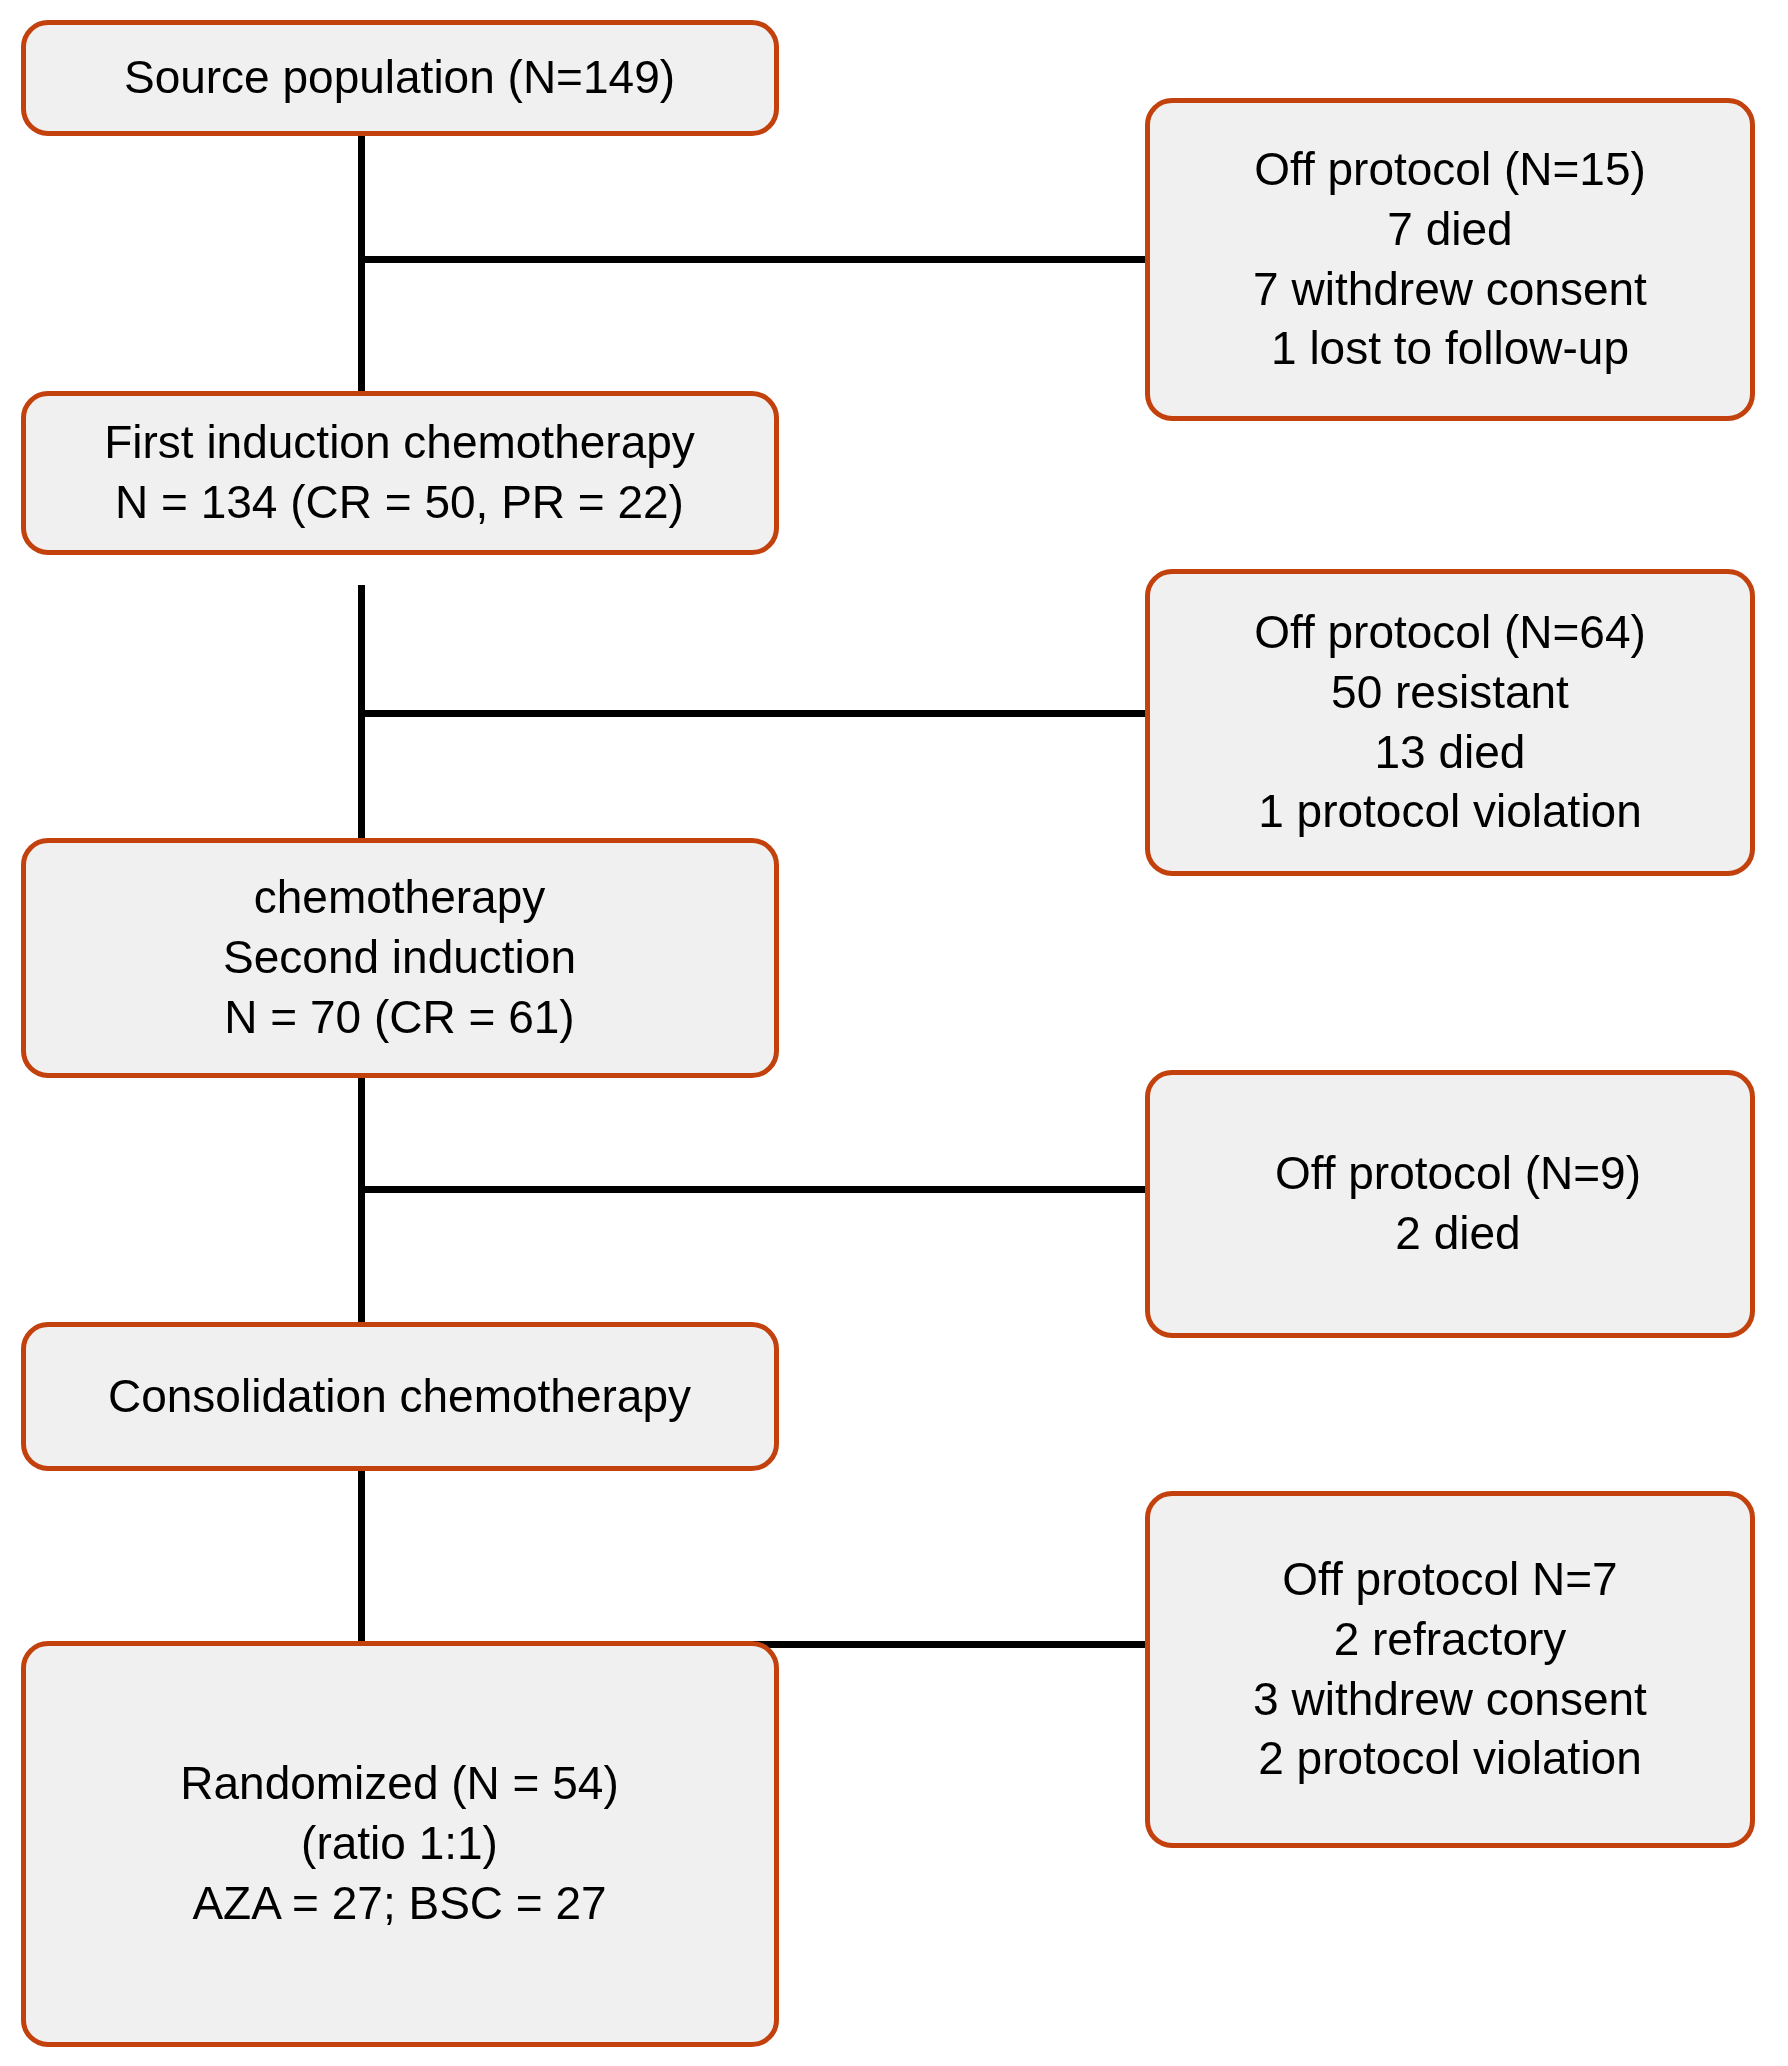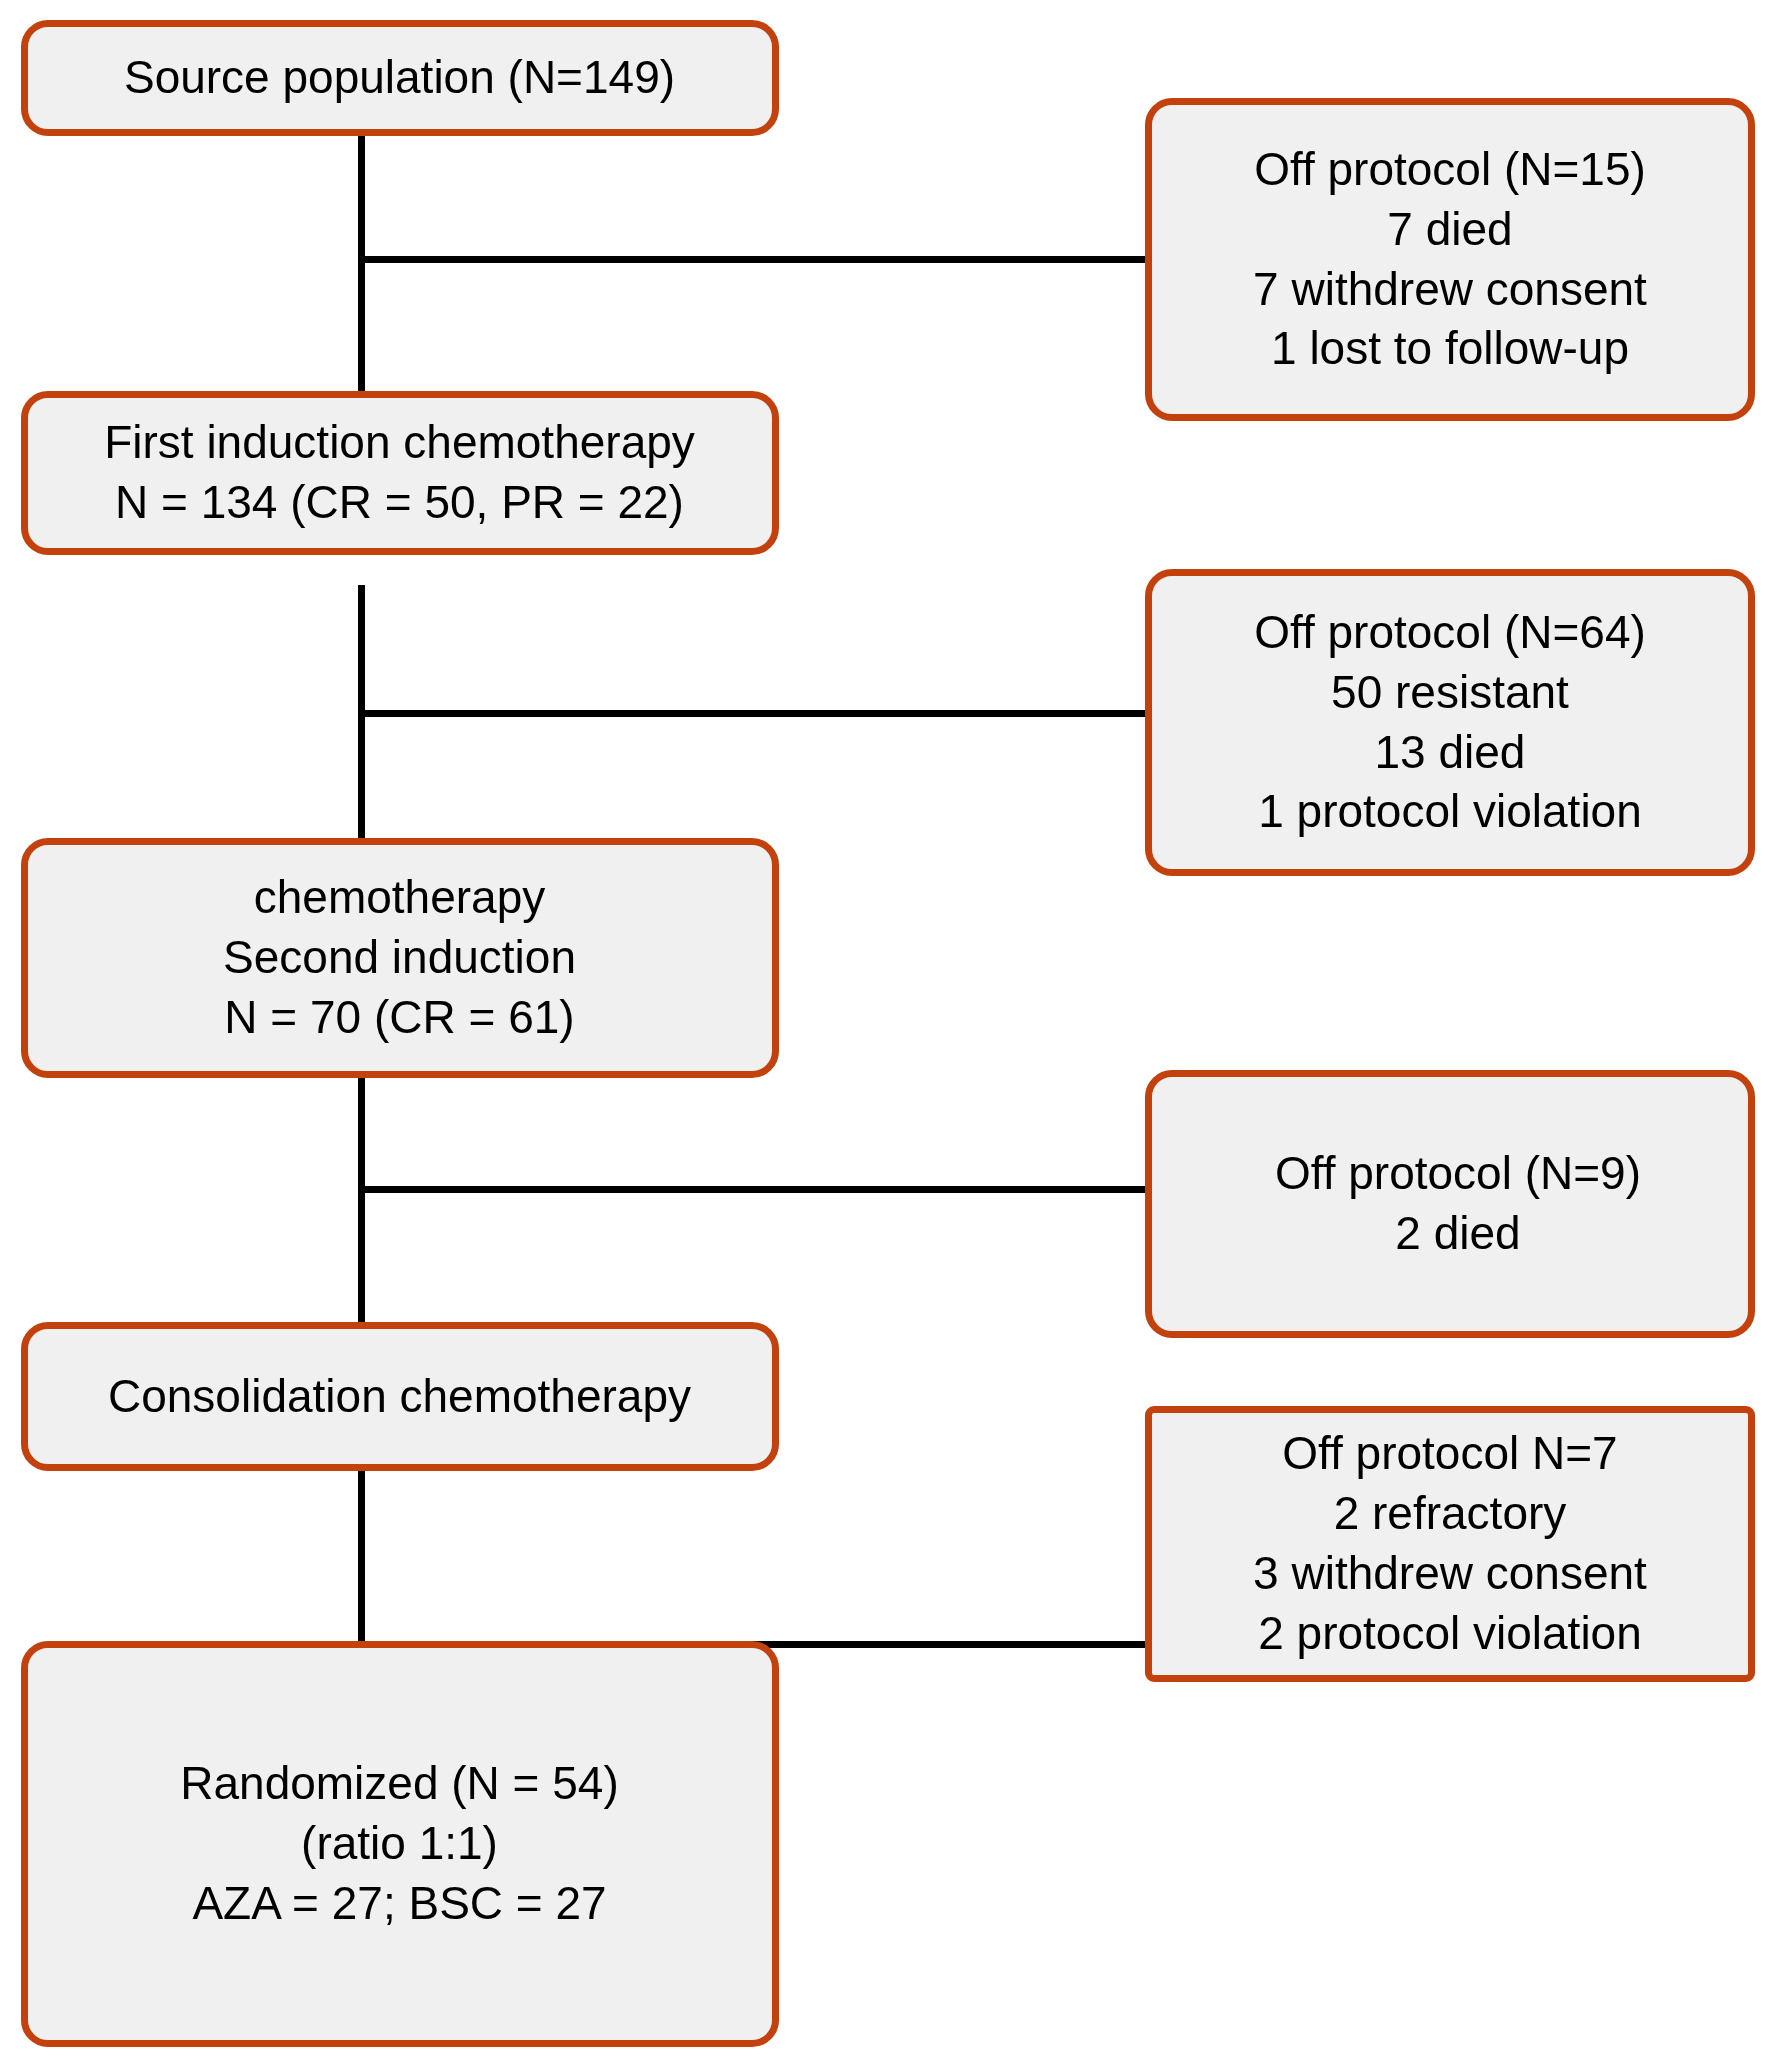--- a/index.html
+++ b/index.html
@@ -14,21 +14,21 @@
     position: relative;
     width: 1788px;
     height: 2066px;
     background: #ffffff;
     overflow: hidden;
   }
   .node {
     position: absolute;
     box-sizing: border-box;
     background: #f0f0f0;
-    border: 7px solid #c2410c;
+    border: 5px solid #c2410c;
     border-radius: 27px;
     display: flex;
     flex-direction: column;
     align-items: center;
     justify-content: center;
     z-index: 3;
   }
   .node .line {
     font-size: 46px;
     line-height: 1.30;
@@ -108,21 +108,21 @@
     <div class="line">50 resistant</div>
     <div class="line">13 died</div>
     <div class="line">1 protocol violation</div>
   </div>
 
   <div class="node side-node" style="top:1070px; height:268px;padding-left:16px;">
     <div class="line">Off protocol (N=9)</div>
     <div class="line">2 died</div>
   </div>
 
-  <div class="node side-node" style="top:1406px; height:276px;border-radius:9px;">
+  <div class="node side-node" style="top:1491px; height:357px;">
     <div class="line">Off protocol N=7</div>
     <div class="line">2 refractory</div>
     <div class="line">3 withdrew consent</div>
     <div class="line">2 protocol violation</div>
   </div>
 
 </div>
 
 
 </body></html>

